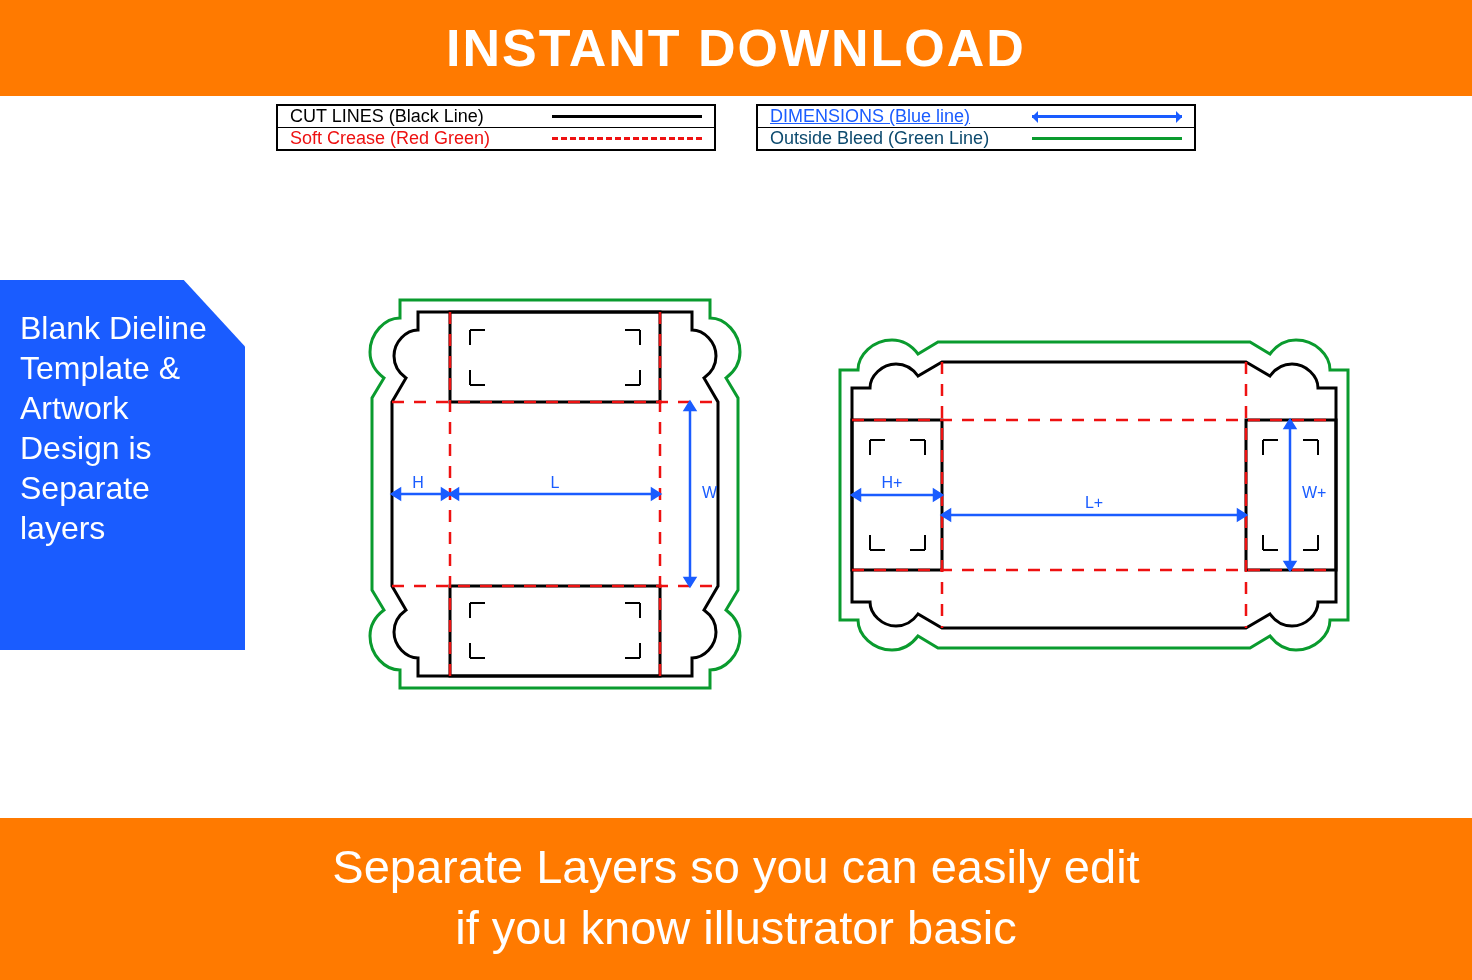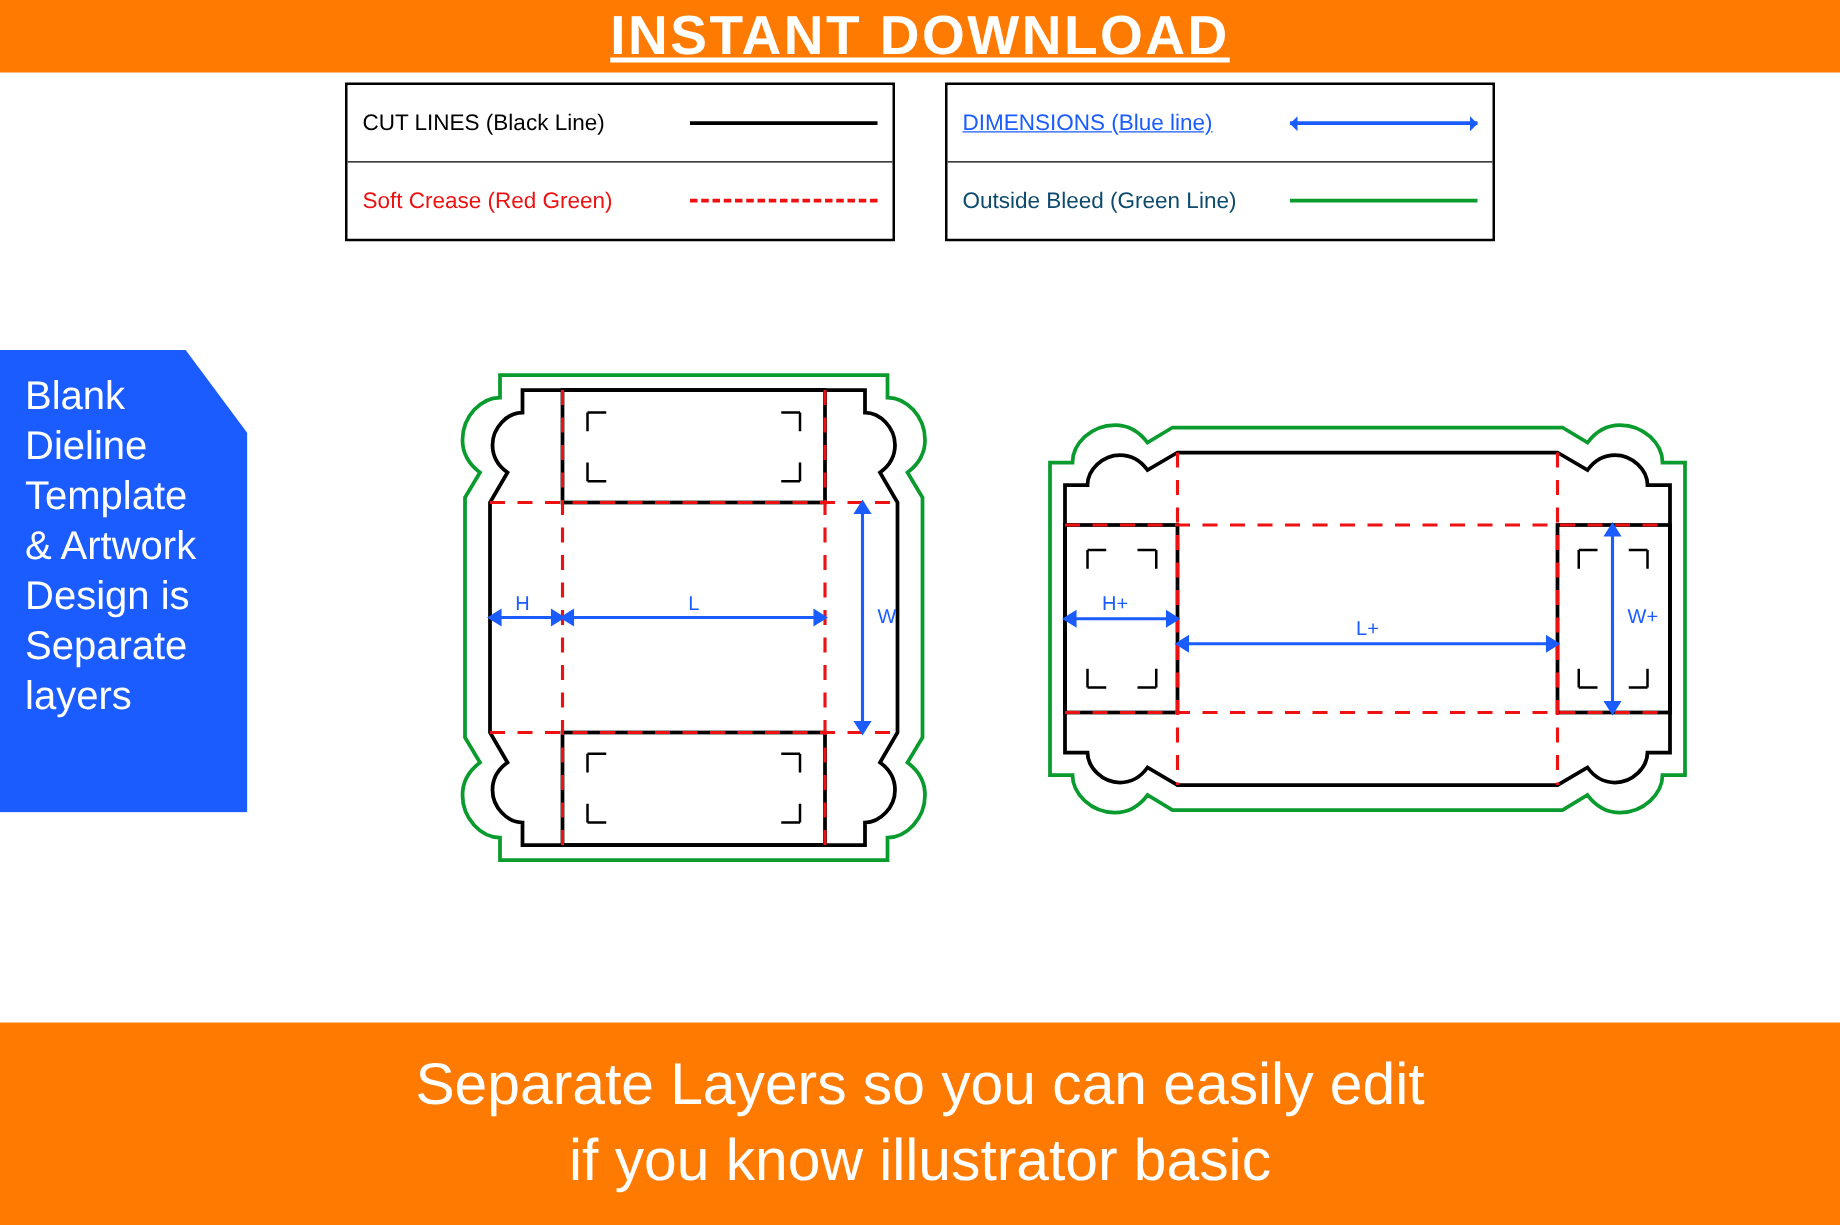--- a/index.html
+++ b/index.html
@@ -2,42 +2,41 @@
 <html><head>
 <meta charset="utf-8">
 <style>
   * { box-sizing: border-box; margin: 0; padding: 0; }
   body { font-family: Arial, Helvetica, sans-serif; background: #fff; width: 1472px; height: 980px; position: relative; overflow: hidden; }
 
   .top-banner {
     background: #ff7a00;
     color: #fff;
     text-align: center;
-    padding: 4px 0;
-    font-size: 44px;
+    padding: 18px 0;
+    font-size: 52px;
     font-weight: 700;
     letter-spacing: 2px;
-    text-decoration: underline;
   }
 
   .legend-row {
     display: flex;
     justify-content: center;
     gap: 40px;
     margin-top: 8px;
   }
   .legend-box {
     border: 2px solid #000;
     width: 440px;
   }
   .legend-cell {
     display: flex;
     align-items: center;
     justify-content: space-between;
-    padding: 20px 12px;
+    padding: 0 12px;
     font-size: 18px;
     border-bottom: 1px solid #000;
     gap: 32px;
   }
   .legend-cell:last-child { border-bottom: none; }
   .legend-sample { width: 150px; height: 0; }
   .sample-black { border-top: 3px solid #000; }
   .sample-red { border-top: 3px dashed #e11; }
   .sample-blue { border-top: 3px solid #1a5cff; position: relative; }
   .sample-blue::before, .sample-blue::after {
@@ -48,27 +47,27 @@
   .sample-green { border-top: 3px solid #0a9b2e; }
   .txt-black { color: #000; }
   .txt-red { color: #e11; }
   .txt-blue { color: #1a5cff; text-decoration: underline; }
   .txt-green { color: #0c4a6e; }
 
   .side-panel {
     position: absolute;
     left: 0;
     top: 280px;
-    width: 198px;
+    width: 245px;
     height: 370px;
     background: #1a5cff;
     color: #fff;
     font-size: 32px;
     font-weight: 400;
-    padding: 16px 20px;
+    padding: 28px 20px;
     line-height: 1.25;
     clip-path: polygon(0 0, 75% 0, 100% 18%, 100% 100%, 0 100%);
   }
 
   .diagram-area {
     position: absolute;
     top: 290px;
     left: 330px;
     width: 1120px;
     height: 420px;

